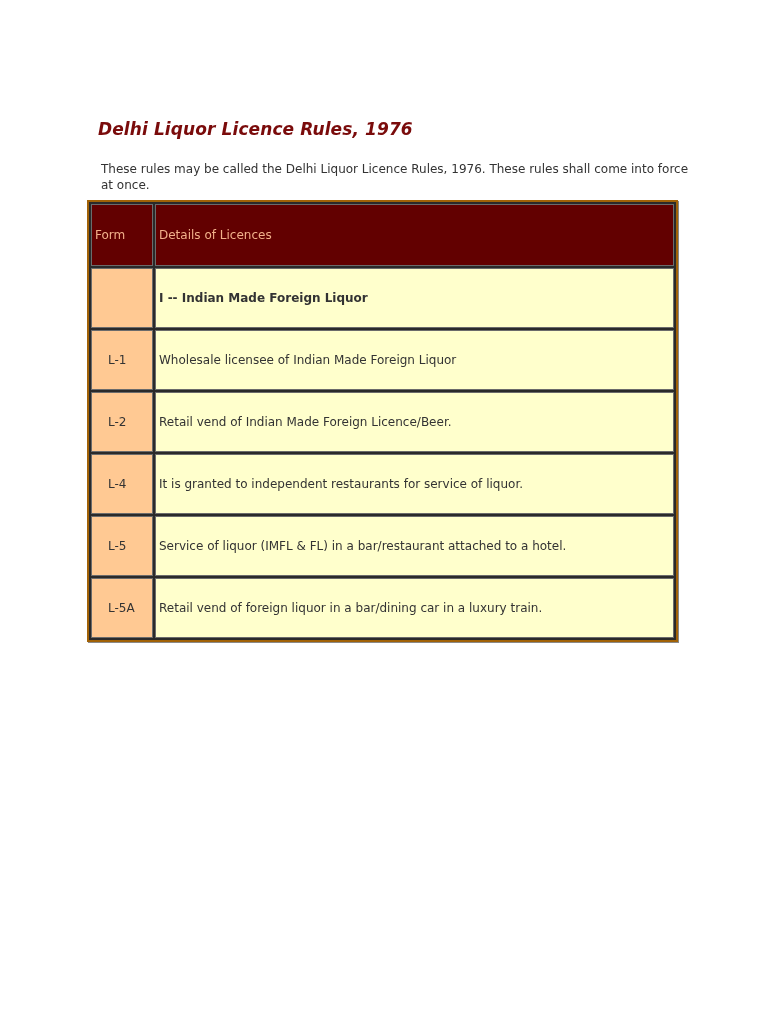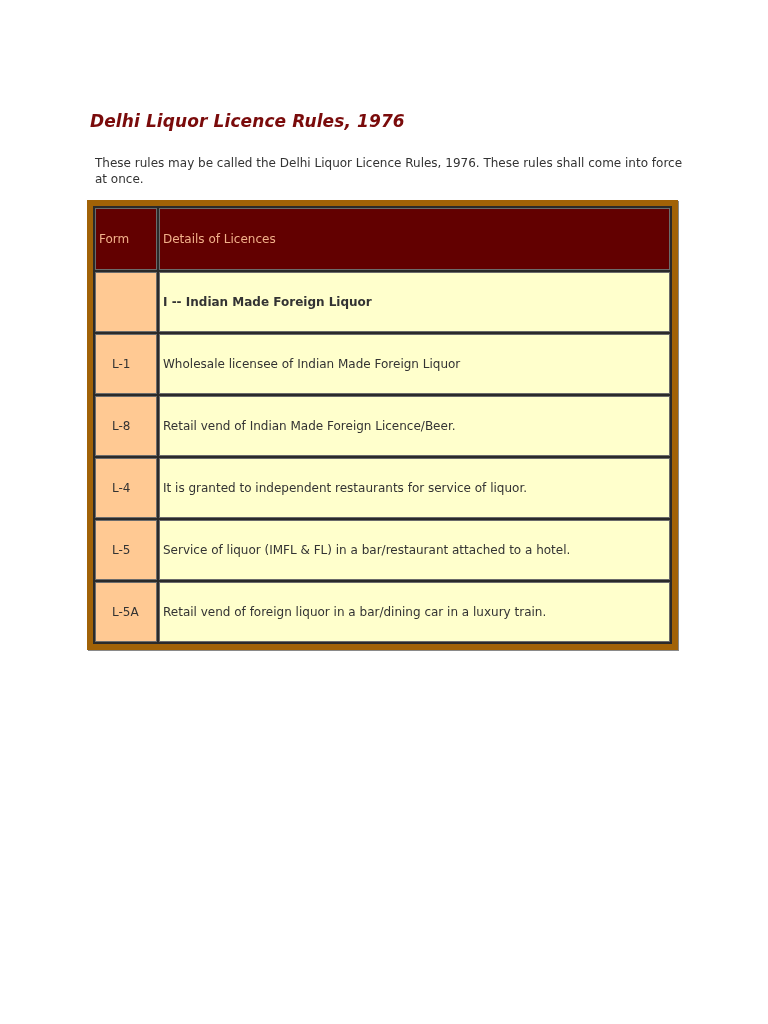--- a/index.html
+++ b/index.html
@@ -11,47 +11,47 @@
       width: 768px;
       height: 1024px;
       position: relative;
       overflow: hidden;
       font-family: "DejaVu Sans", "Liberation Sans", sans-serif;
     }
     .page-title {
       position: absolute;
       left: 90px;
       top: 111px;
-      margin: 0;
+      margin: 8px;
       font-family: "DejaVu Sans", sans-serif;
       font-size: 17px;
       font-weight: bold;
       font-style: italic;
       color: #7a0b0b;
       letter-spacing: 0.1px;
     }
     .intro {
       position: absolute;
       left: 91px;
       top: 151px;
       width: 590px;
-      margin: 4px;
+      margin: 10px;
       font-size: 12px;
       line-height: 16px;
       color: #333333;
     }
     .licence-table {
       position: absolute;
       left: 87px;
       top: 200px;
       width: 591px;
       border-collapse: separate;
       border-spacing: 2px;
       background: #2a2a2a;
-      border: 6px solid #a16207;
+      border: 2px solid #a16207;
       box-shadow: 1px 1px 0 #8a8a8a;
     }
     .licence-table td, .licence-table th {
       font-size: 12px;
       color: #333333;
       text-align: left;
       vertical-align: middle;
       padding: 0 0 0 3px;
       border: 1px solid #6b6b6b;
     }
@@ -93,21 +93,21 @@
   <tbody>
     <tr class="body-row">
       <td class="form-cell"></td>
       <td class="details-cell section-heading">I -- Indian Made Foreign Liquor</td>
     </tr>
     <tr class="body-row">
       <td class="form-cell">L-1</td>
       <td class="details-cell">Wholesale licensee of Indian Made Foreign Liquor</td>
     </tr>
     <tr class="body-row">
-      <td class="form-cell">L-8</td>
+      <td class="form-cell">L-2</td>
       <td class="details-cell">Retail vend of Indian Made Foreign Licence/Beer.</td>
     </tr>
     <tr class="body-row">
       <td class="form-cell">L-4</td>
       <td class="details-cell">It is granted to independent restaurants for service of liquor.</td>
     </tr>
     <tr class="body-row">
       <td class="form-cell">L-5</td>
       <td class="details-cell">Service of  liquor (IMFL &amp; FL) in a bar/restaurant attached to a hotel.</td>
     </tr>

